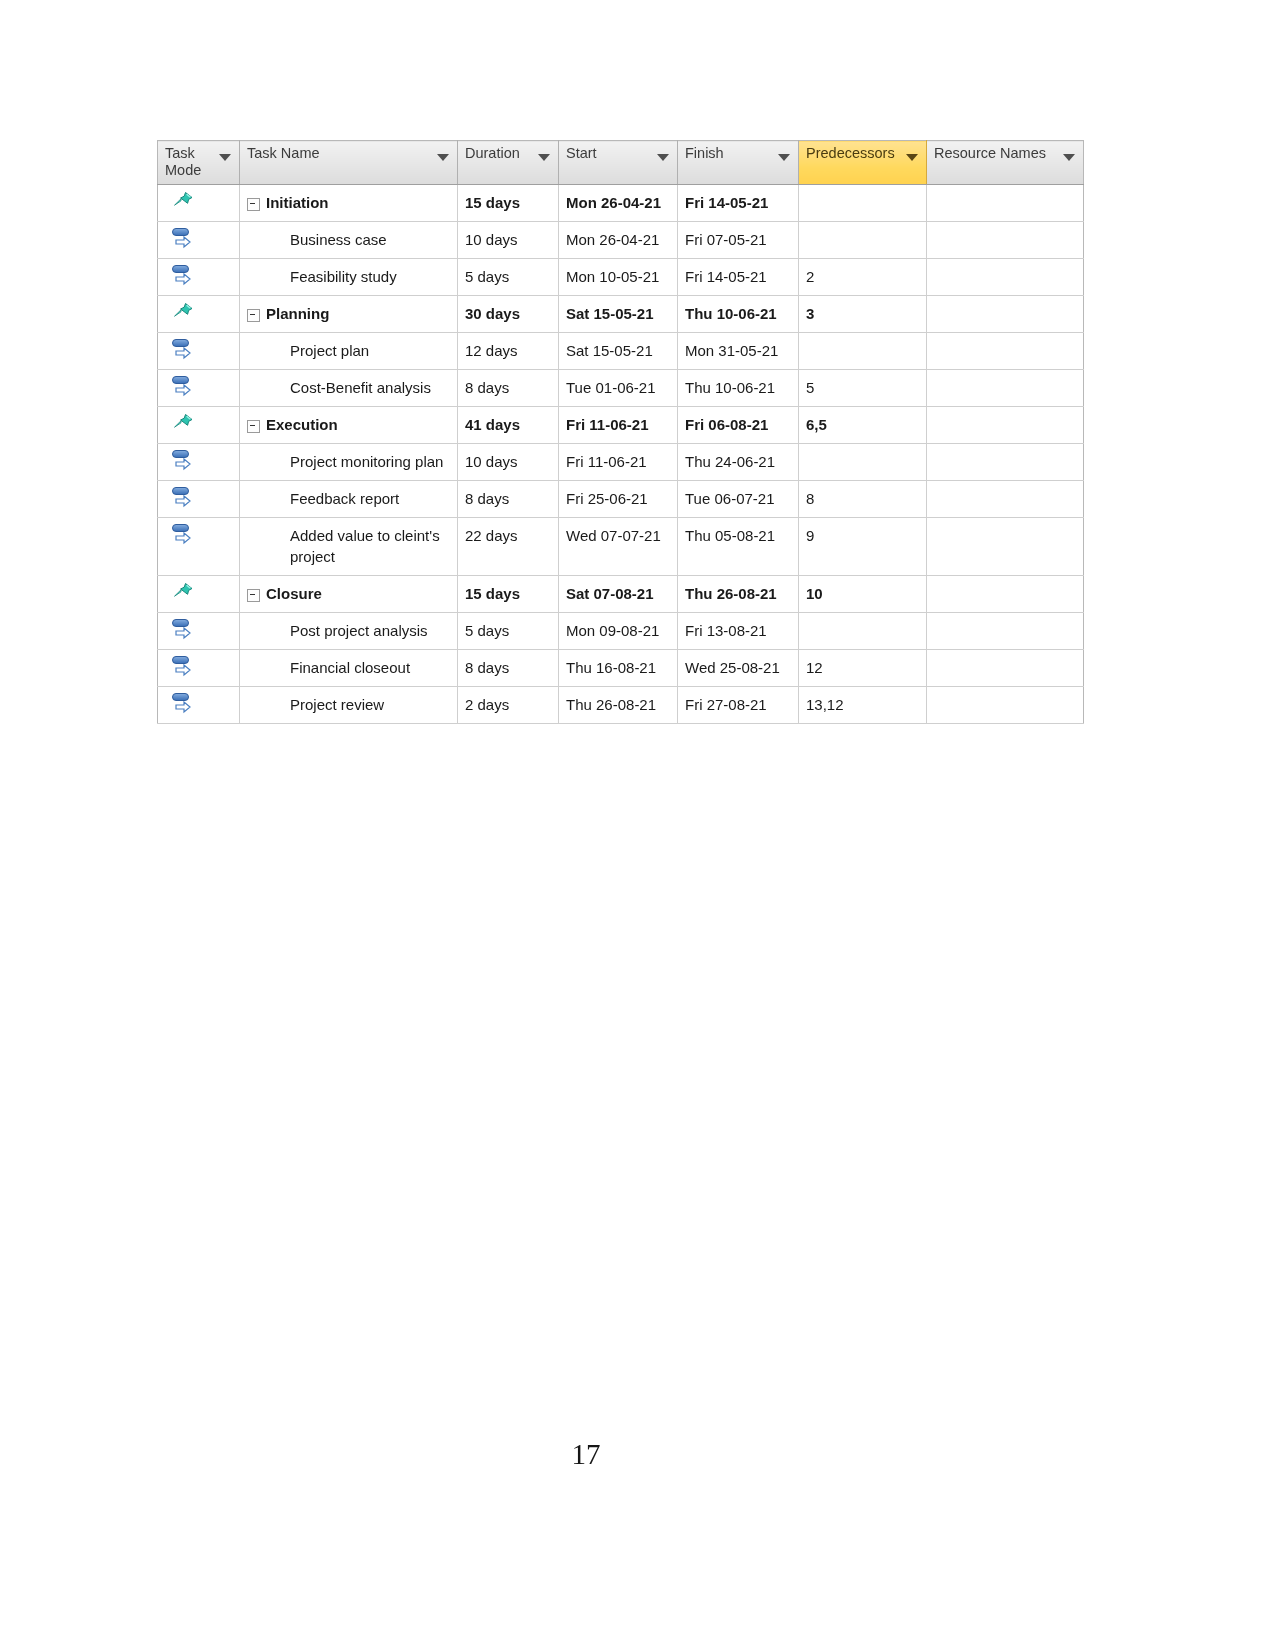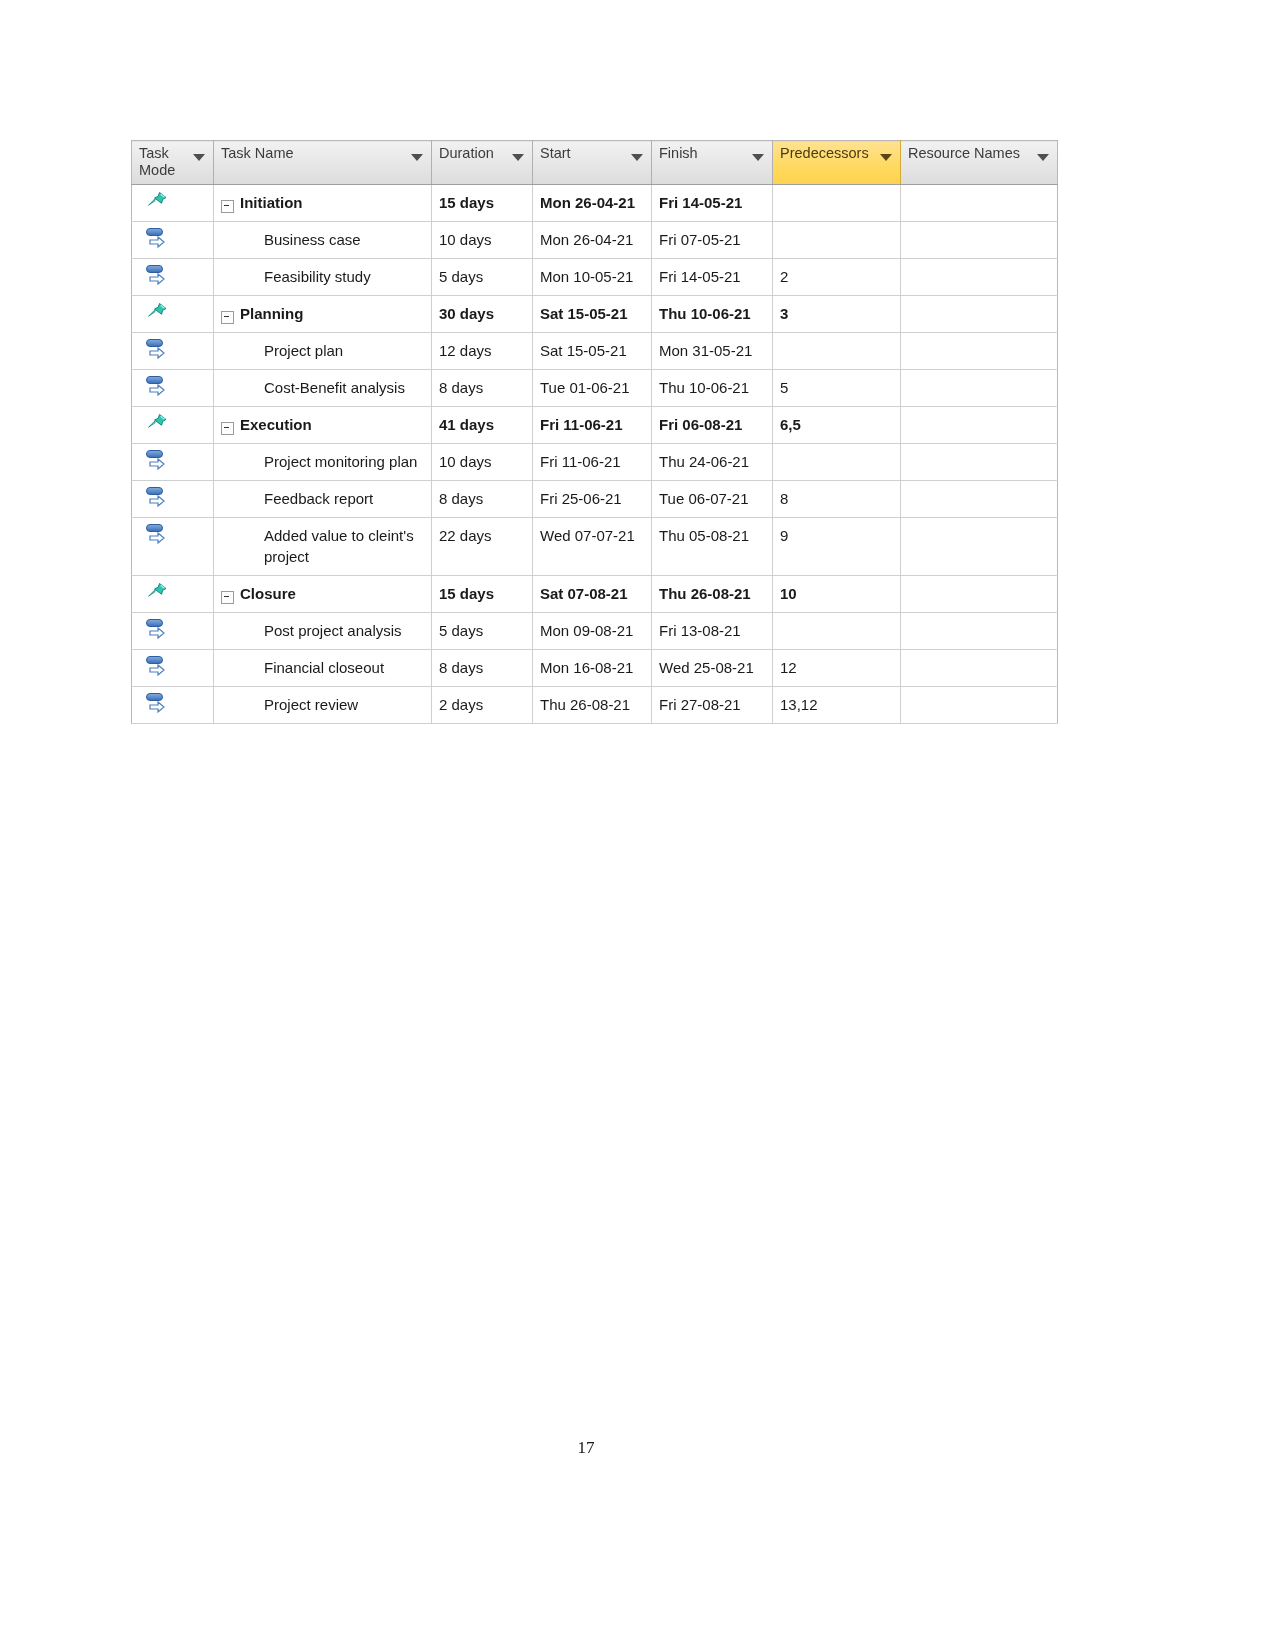--- a/index.html
+++ b/index.html
@@ -11,21 +11,21 @@
     width: 1275px;
     height: 1651px;
     position: relative;
     font-family: "Liberation Sans", sans-serif;
     -webkit-font-smoothing: antialiased;
   }
 
   
   #project-table {
     position: absolute;
-    left: 131px;
+    left: 157px;
     top: 140px;
     width: 926px;
     border-collapse: collapse;
     table-layout: fixed;
     background: #c4b5fd;
     border-top: 1px solid #b8b8b8;
     border-left: 1px solid #b8b8b8;
     border-right: 1px solid #b8b8b8;
     border-bottom: 1px solid #b8b8b8;
     border-radius: 21px;
@@ -124,21 +124,21 @@
     top: 0px;
     width: 17px;
     height: 8px;
     border-radius: 4px;
     background: linear-gradient(to bottom, #7fa9dd 0%, #3e72b8 100%);
     border: 1px solid #2f5d9e;
     box-sizing: border-box;
   }
 
   
-  .tn-row { display: flex; align-items: flex-end; }
+  .tn-row { display: flex; align-items: center; }
   .collapse-box {
     flex: 0 0 auto;
     width: 11px;
     height: 11px;
     border: 1px solid #9a9a9a;
     background: #fdfdfd;
     position: relative;
     margin-right: 6px;
     margin-top: 4px;
   }
@@ -155,21 +155,21 @@
   .tn-indent { padding-left: 43px; }
 
   
   #page-number {
     position: absolute;
     left: 0;
     top: 1438px;
     width: 1172px;
     text-align: center;
     font-family: "Liberation Serif", serif;
-    font-size: 17px;
+    font-size: 29px;
     color: #161616;
   }
 </style>
 </head>
 <body>
 
 <table id="project-table">
   <colgroup>
     <col class="c-mode">
       <col class="c-name">
@@ -434,21 +434,21 @@
           <span class="mode-icon-wrap"><span class="autosched"><span class="bar"></span><svg width="22" height="14" viewBox="0 0 22 14" style="position:absolute;left:3px;top:8px;">
                 <path d="M1 4 H9 V1 L15 6 L9 11 V8 H1 Z" fill="#ffffff" stroke="#4a7fc1" stroke-width="1.2" stroke-linejoin="miter"></path>
               </svg></span></span>
         </td>
         <td class="col-name">
           <div class="tn-row tn-indent">
             <span class="tn-text">Financial closeout</span>
           </div>
         </td>
         <td class="col-dur">8 days</td>
-        <td class="col-start">Mon 16-08-21</td>
+        <td class="col-start">Thu 16-08-21</td>
         <td class="col-fin">Wed 25-08-21</td>
         <td class="col-pred">12</td>
         <td class="col-res"></td>
       </tr>
       <tr>
         <td class="col-mode">
           <span class="mode-icon-wrap"><span class="autosched"><span class="bar"></span><svg width="22" height="14" viewBox="0 0 22 14" style="position:absolute;left:3px;top:8px;">
                 <path d="M1 4 H9 V1 L15 6 L9 11 V8 H1 Z" fill="#ffffff" stroke="#4a7fc1" stroke-width="1.2" stroke-linejoin="miter"></path>
               </svg></span></span>
         </td>

